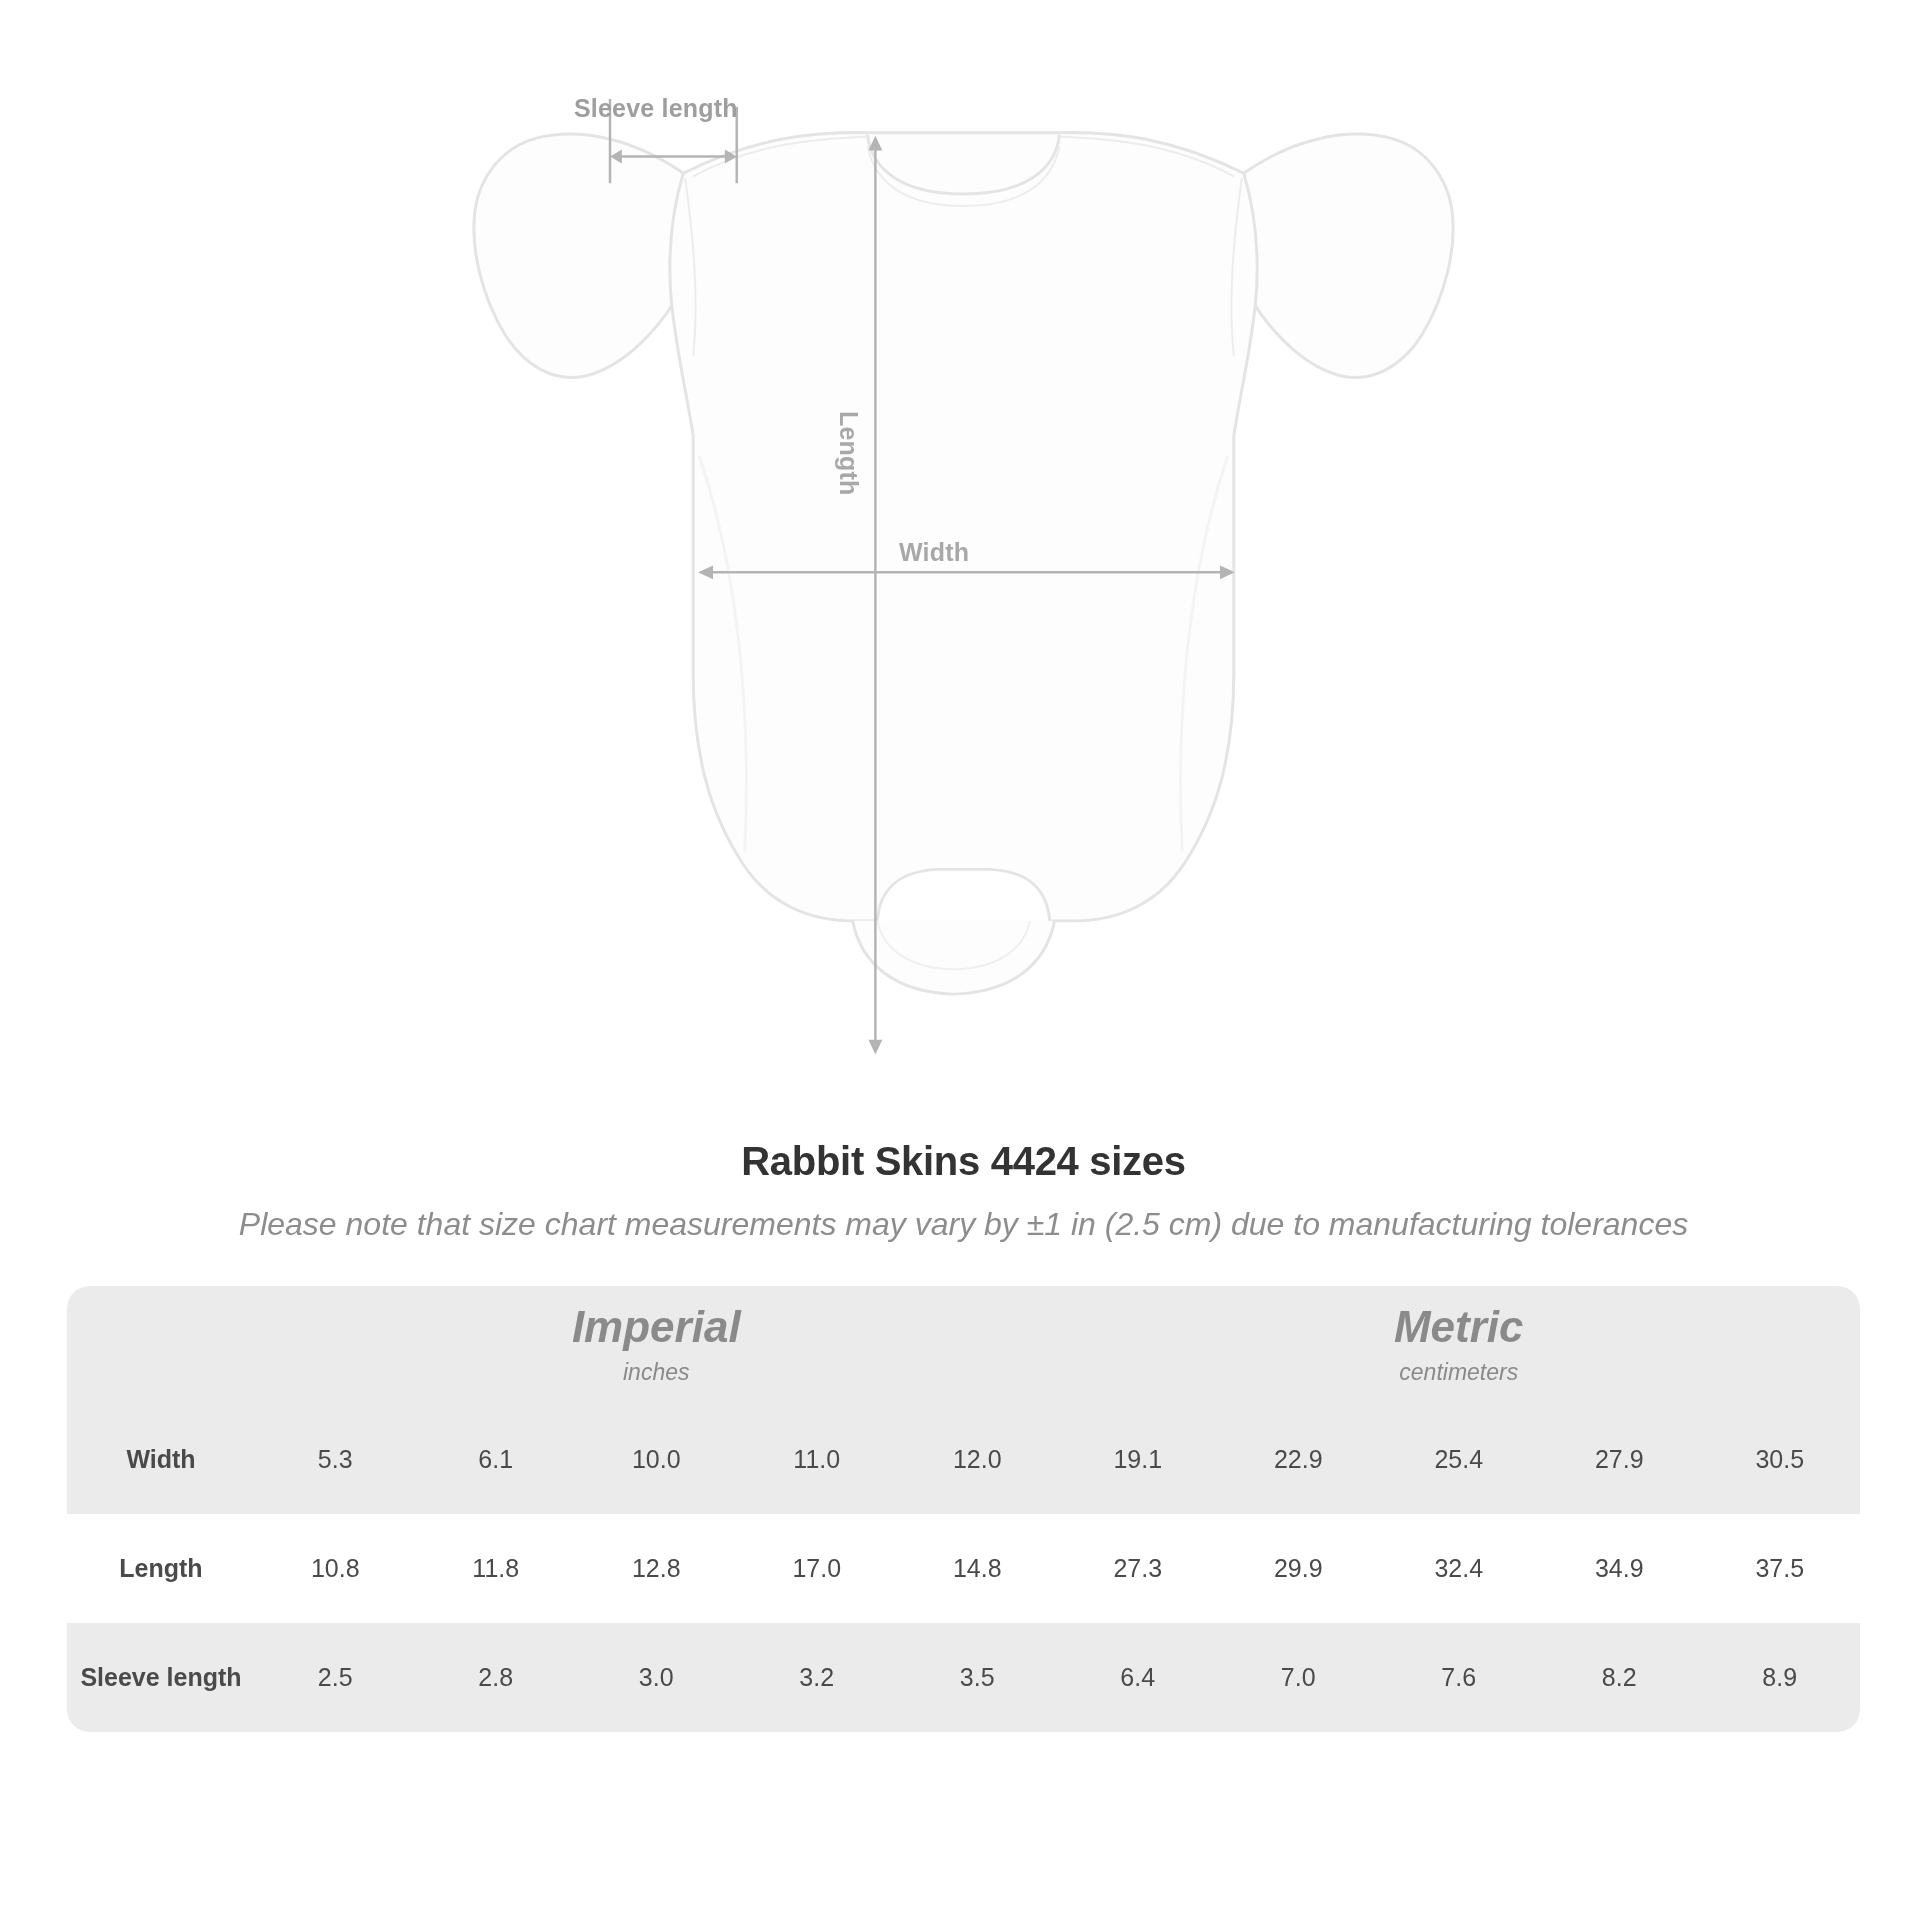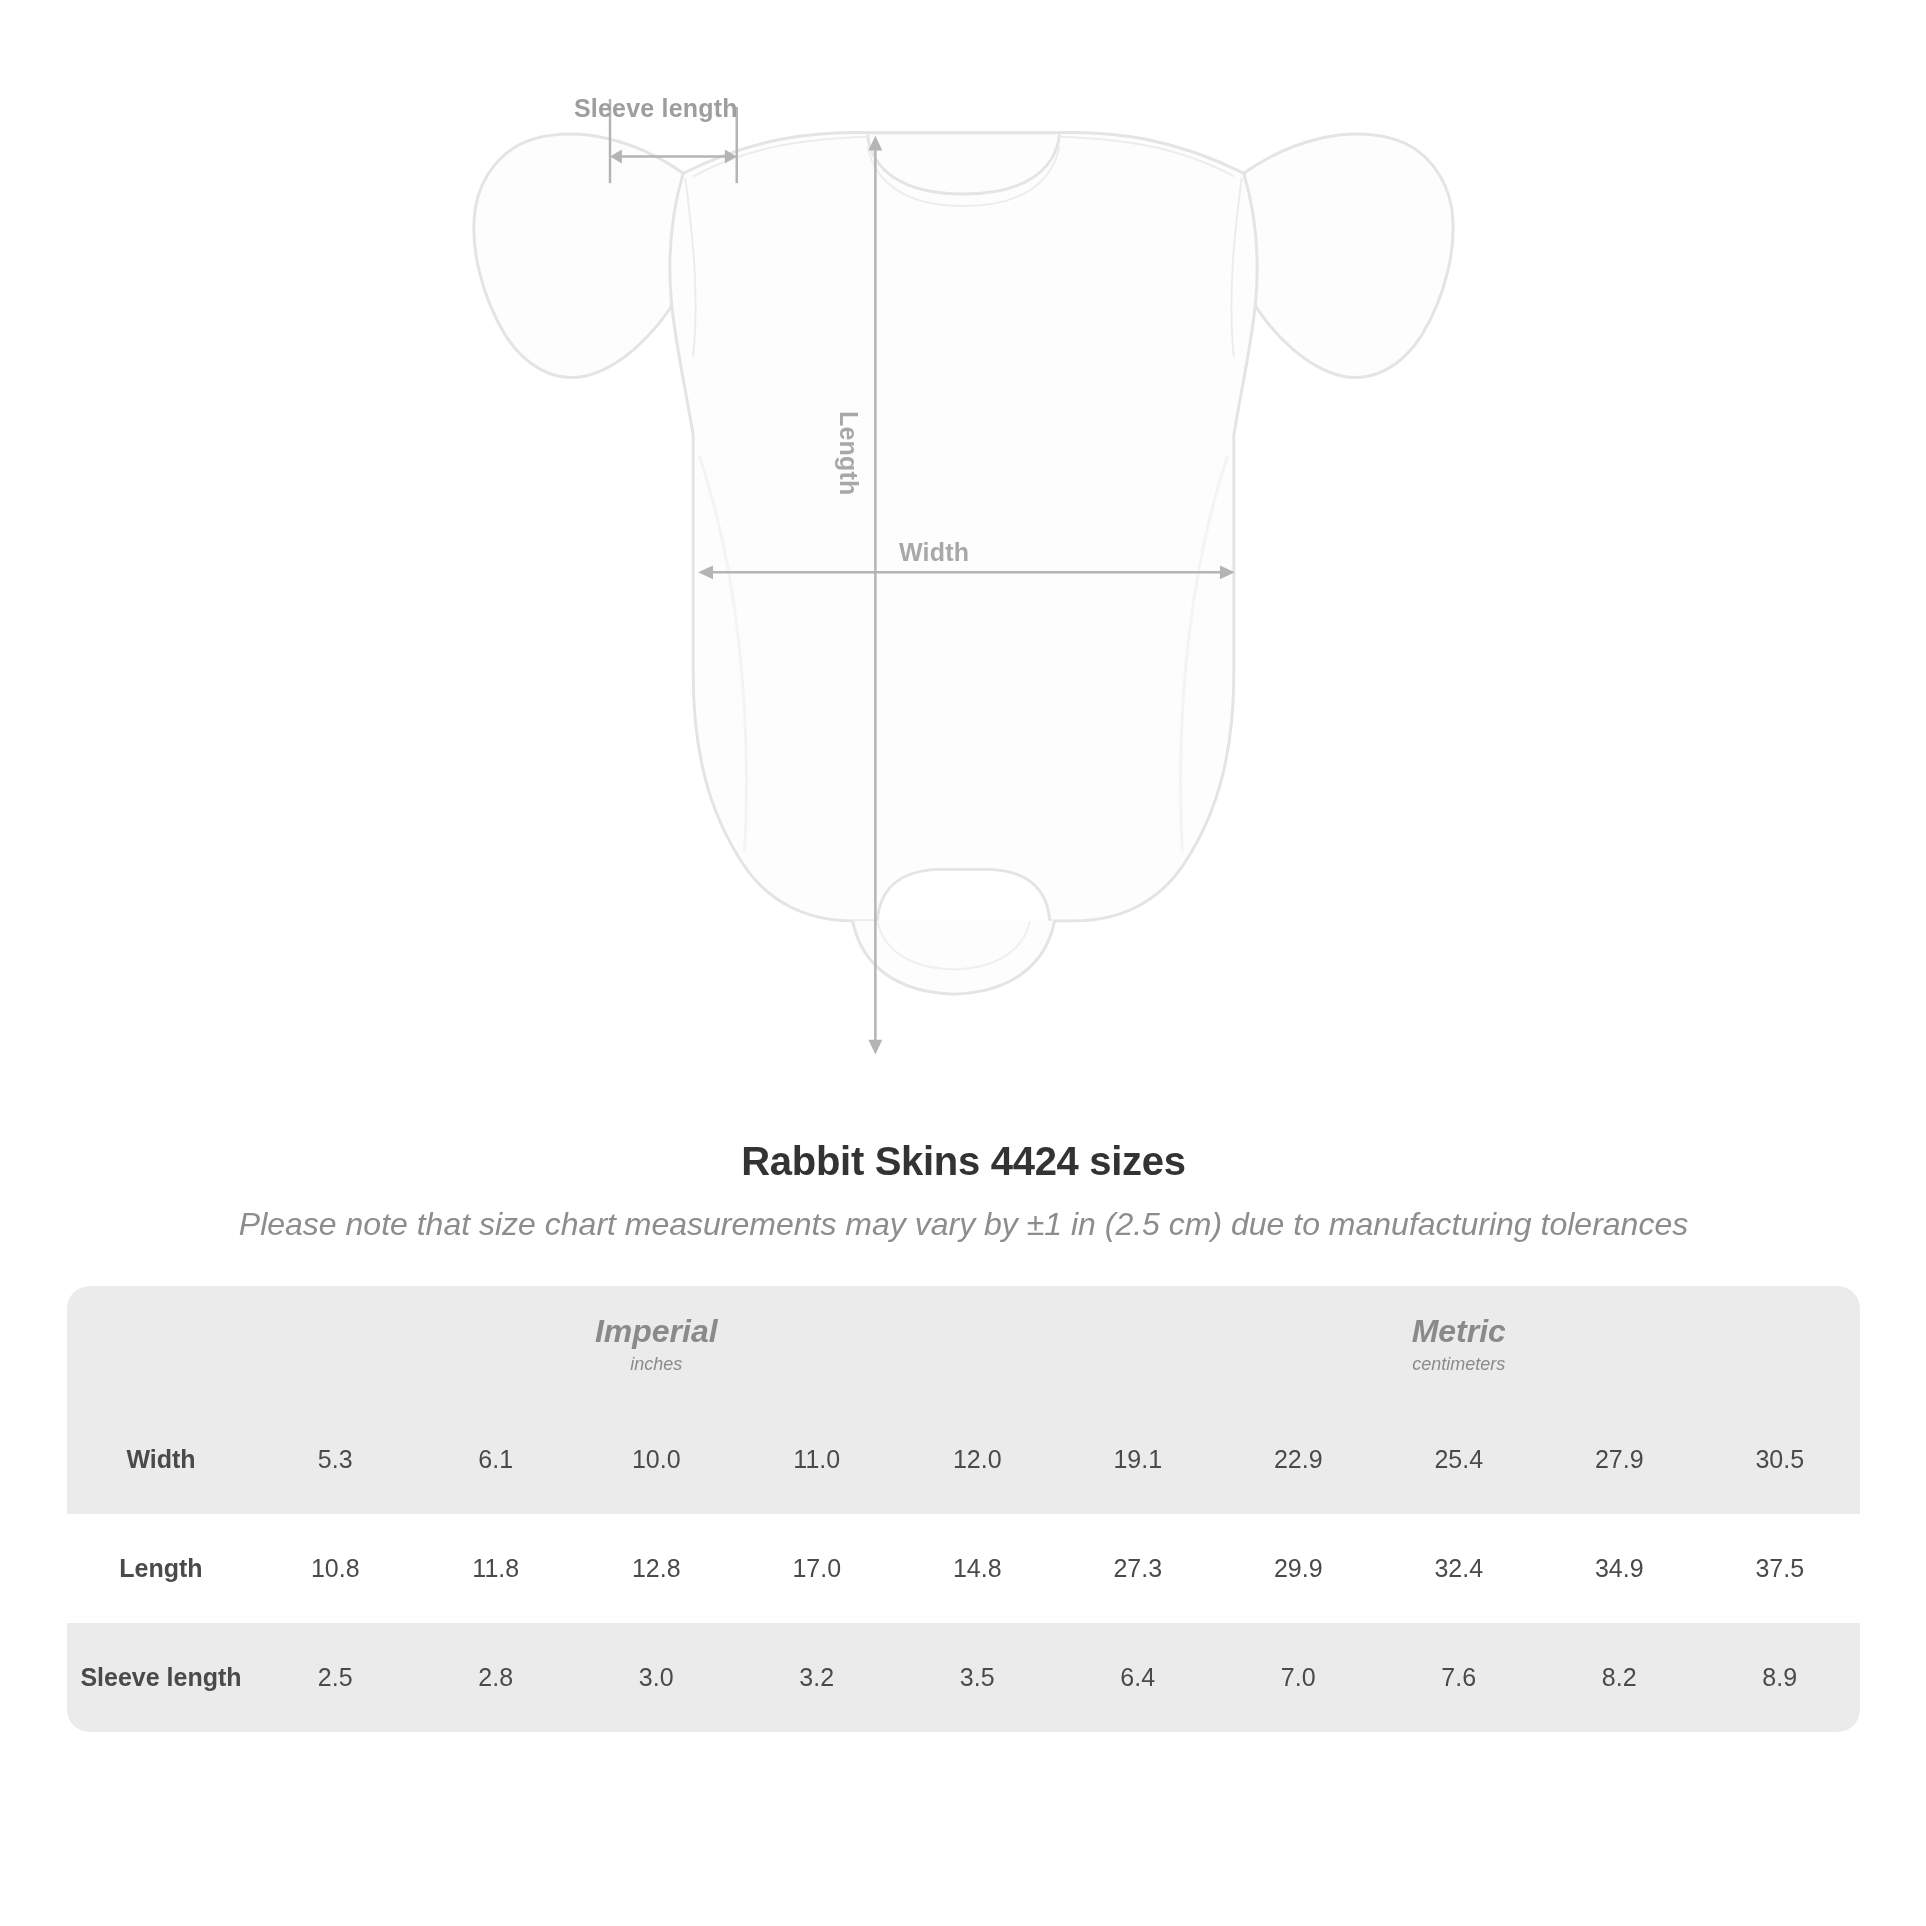--- a/index.html
+++ b/index.html
@@ -98,28 +98,28 @@
     font-size: 25px;
     color: #4a4a4a;
     border: none;
   }
   .unitrow td {
     background: #ebebeb;
     height: 119px;
     padding: 0;
   }
   .unitrow .unit-name {
-    font-size: 32px;
+    font-size: 44px;
     font-style: italic;
     font-weight: bold;
     color: #8a8a8a;
     line-height: 1.2;
   }
   .unitrow .unit-sub {
-    font-size: 18px;
+    font-size: 23px;
     font-style: italic;
     color: #8a8a8a;
     line-height: 1.6;
   }
   .unitrow td.corner { background: #ebebeb; }
 
   .headrow td {
     height: 107px;
     background: #ffffff;
     font-weight: bold;

